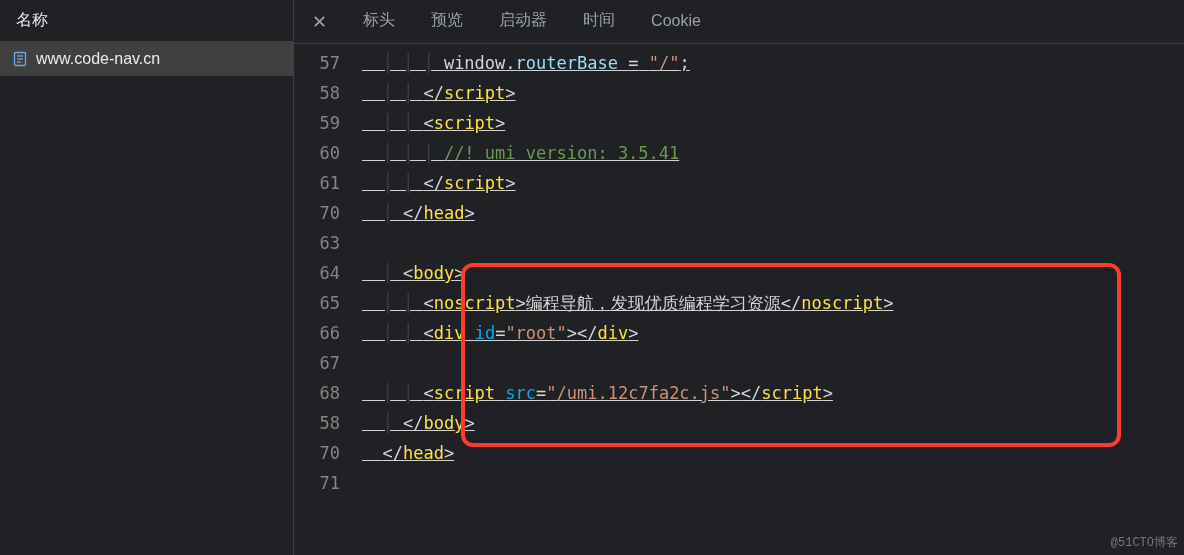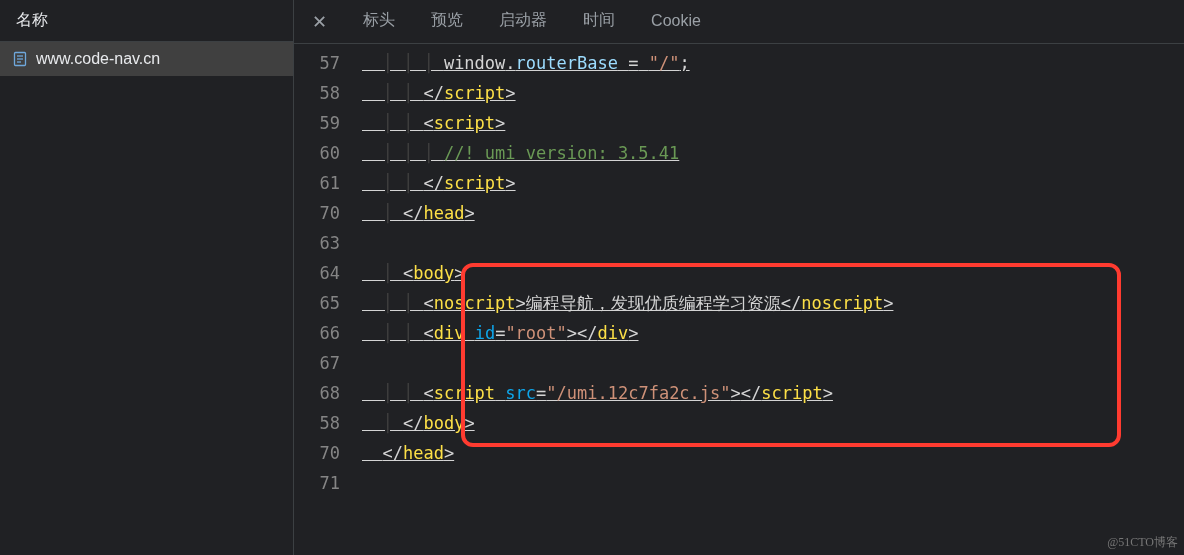--- a/index.html
+++ b/index.html
@@ -117,21 +117,21 @@
       border: 4px solid #ff3b30;
       border-radius: 12px;
       pointer-events: none;
     }
     .watermark {
       position: absolute;
       right: 6px;
       bottom: 4px;
       color: #777;
       font-size: 12px;
-      font-family: Liberation Serif, serif;
+      font-family: Liberation Mono, monospace;
     }
   </style>
 </head>
 <body>
 
 <div class="sidebar">
   <div class="sidebar-header">名称</div>
   <div class="sidebar-list">
     <div class="sidebar-item selected">
       <span class="doc-icon">

